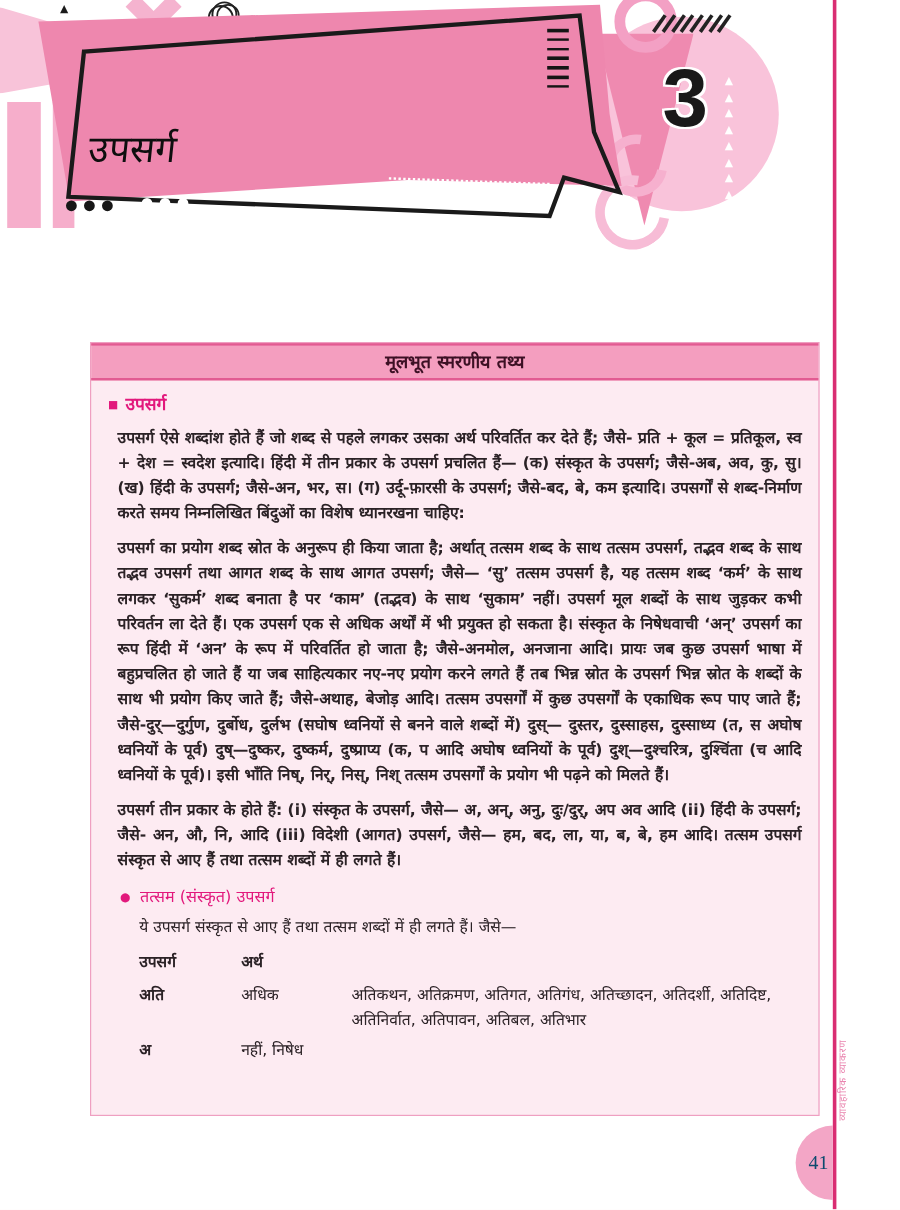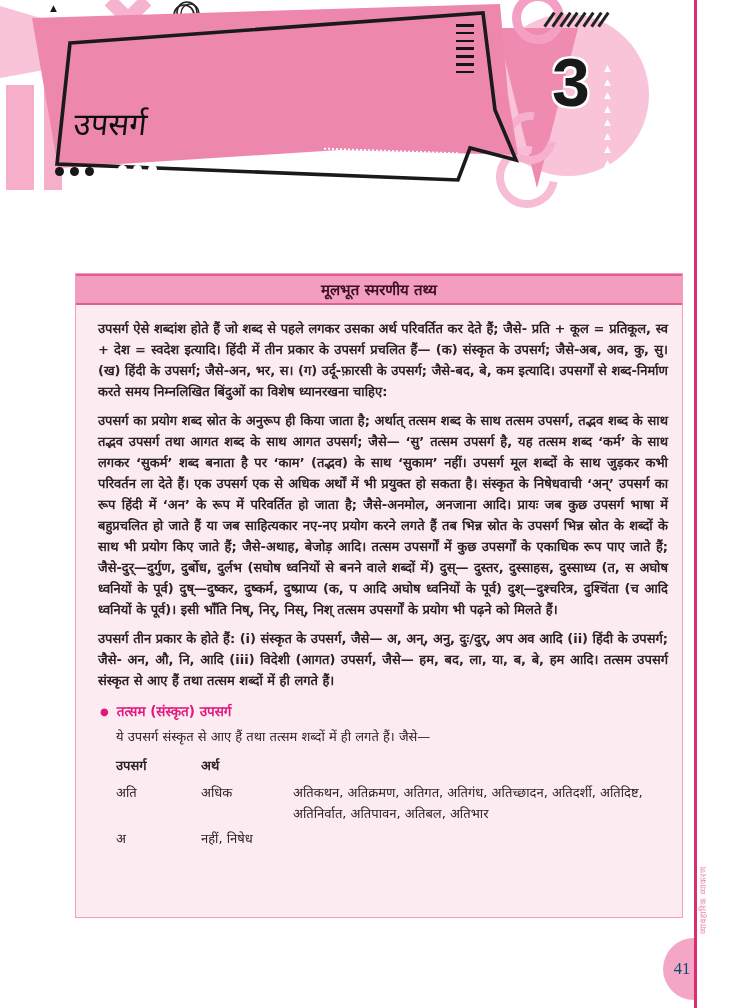--- a/index.html
+++ b/index.html
@@ -59,35 +59,35 @@
   .side-label{position:absolute;left:697px;top:852px;height:82px;width:14px;
               writing-mode:vertical-rl;transform:rotate(180deg);font-size:8.5px;
               letter-spacing:.5px;color:#ea86b0;white-space:nowrap;}
   .page-circle{position:absolute;left:663px;top:938px;width:31px;height:62px;background:#f3a6c6;
                border-radius:62px 0 0 62px;}
   .page-num{position:absolute;left:0;top:0;width:100%;height:62px;line-height:62px;
             text-align:center;padding-left:7px;box-sizing:border-box;
             font-family:"Liberation Serif",serif;font-size:16.5px;color:#0c4a6e;}
 
   
-  .content-box{position:absolute;left:75px;top:273px;width:608px;height:645px;box-sizing:border-box;
+  .content-box{position:absolute;left:75px;top:285px;width:608px;height:645px;box-sizing:border-box;
                background:#fdebf2;border:1.5px solid #ef9fc1;}
   .box-header{background:#f49ebf;border-top:2.5px solid #e25b92;border-bottom:2.5px solid #e25b92;
               text-align:center;font-weight:bold;font-size:15px;color:#3c1024;padding:3px 0 4px;}
   .box-body{padding:7px 14px 8px 14px;font-size:13px;line-height:21px;}
   .section-head{color:#e2187c;font-weight:bold;font-size:14.5px;margin:4px 0 2px 0;}
   .sq-bullet{display:inline-block;font-size:9px;vertical-align:2px;margin-right:6px;}
   .para{margin:6px 0 8px 8px;text-align:justify;font-weight:bold;}
-  .sub-head{color:#e2187c;font-weight:bold;font-size:13.5px;margin:10px 0 4px 10px;}
+  .sub-head{color:#e2187c;font-weight:normal;font-size:13.5px;margin:10px 0 4px 10px;}
   .rd-bullet{display:inline-block;font-size:10px;vertical-align:1px;margin-right:8px;}
   .intro-line{margin:0 0 8px 26px;}
   .tbl{margin-left:26px;}
   .tbl-row{display:grid;grid-template-columns:85px 92px 1fr;align-items:start;margin-bottom:4px;}
   .tbl-row.head{font-weight:bold;margin-bottom:6px;}
-  .cell-prefix{font-weight:normal;}
+  .cell-prefix{font-weight:bold;}
 </style>
 </head>
 <body>
 
 <div class="page">
 
   <div class="header-art">
     <div class="wedge"></div>
     <div class="bar b1"></div>
     <div class="bar b2"></div>
@@ -170,20 +170,23 @@
         <i></i>
         <i></i>
         <i></i>
       </div>
   </div>
 
   <div class="content-box">
     <div class="box-header">मूलभूत स्मरणीय तथ्य</div>
     <div class="box-body">
 
+      <div class="section-head">
+        <span class="sq-bullet">■</span><span>उपसर्ग</span>
+      </div>
 
       <div class="para">उपसर्ग ऐसे शब्दांश होते हैं जो शब्द से पहले लगकर उसका अर्थ परिवर्तित कर देते हैं; जैसे- प्रति + कूल = प्रतिकूल, स्व + देश = स्वदेश इत्यादि। हिंदी में तीन प्रकार के उपसर्ग प्रचलित हैं— (क) संस्कृत के उपसर्ग; जैसे-अब, अव, कु, सु। (ख) हिंदी के उपसर्ग; जैसे-अन, भर, स। (ग) उर्दू-फ़ारसी के उपसर्ग; जैसे-बद, बे, कम इत्यादि। उपसर्गों से शब्द-निर्माण करते समय निम्नलिखित बिंदुओं का विशेष ध्यानरखना चाहिए:</div>
       <div class="para">उपसर्ग का प्रयोग शब्द स्रोत के अनुरूप ही किया जाता है; अर्थात् तत्सम शब्द के साथ तत्सम उपसर्ग, तद्भव शब्द के साथ तद्भव उपसर्ग तथा आगत शब्द के साथ आगत उपसर्ग; जैसे— ‘सु’ तत्सम उपसर्ग है, यह तत्सम शब्द ‘कर्म’ के साथ लगकर ‘सुकर्म’ शब्द बनाता है पर ‘काम’ (तद्भव) के साथ ‘सुकाम’ नहीं। उपसर्ग मूल शब्दों के साथ जुड़कर कभी परिवर्तन ला देते हैं। एक उपसर्ग एक से अधिक अर्थों में भी प्रयुक्त हो सकता है। संस्कृत के निषेधवाची ‘अन्’ उपसर्ग का रूप हिंदी में ‘अन’ के रूप में परिवर्तित हो जाता है; जैसे-अनमोल, अनजाना आदि। प्रायः जब कुछ उपसर्ग भाषा में बहुप्रचलित हो जाते हैं या जब साहित्यकार नए-नए प्रयोग करने लगते हैं तब भिन्न स्रोत के उपसर्ग भिन्न स्रोत के शब्दों के साथ भी प्रयोग किए जाते हैं; जैसे-अथाह, बेजोड़ आदि। तत्सम उपसर्गों में कुछ उपसर्गों के एकाधिक रूप पाए जाते हैं; जैसे-दुर्—दुर्गुण, दुर्बोध, दुर्लभ (सघोष ध्वनियों से बनने वाले शब्दों में) दुस्— दुस्तर, दुस्साहस, दुस्साध्य (त, स अघोष ध्वनियों के पूर्व) दुष्—दुष्कर, दुष्कर्म, दुष्प्राप्य (क, प आदि अघोष ध्वनियों के पूर्व) दुश्—दुश्चरित्र, दुश्चिंता (च आदि ध्वनियों के पूर्व)। इसी भाँति निष्, निर्, निस्, निश् तत्सम उपसर्गों के प्रयोग भी पढ़ने को मिलते हैं।</div>
       <div class="para">उपसर्ग तीन प्रकार के होते हैं: (i) संस्कृत के उपसर्ग, जैसे— अ, अन्, अनु, दुः/दुर्, अप अव आदि (ii) हिंदी के उपसर्ग; जैसे- अन, औ, नि, आदि (iii) विदेशी (आगत) उपसर्ग, जैसे— हम, बद, ला, या, ब, बे, हम आदि। तत्सम उपसर्ग संस्कृत से आए हैं तथा तत्सम शब्दों में ही लगते हैं।</div>
 
       <div class="sub-head">
         <span class="rd-bullet">●</span><span>तत्सम (संस्कृत) उपसर्ग</span>
       </div>
       <div class="intro-line">ये उपसर्ग संस्कृत से आए हैं तथा तत्सम शब्दों में ही लगते हैं। जैसे—</div>
 

